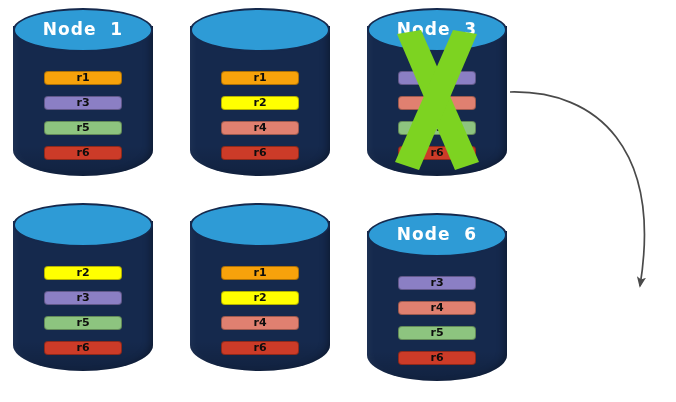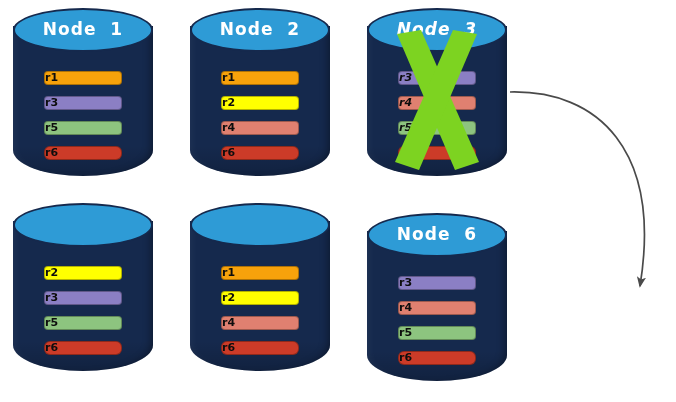--- a/index.html
+++ b/index.html
@@ -76,26 +76,27 @@
     width: 78px;
     z-index: 3;
   }
   .replica {
     position: relative;
     height: 14px;
     margin-bottom: 11px;
     border-radius: 4px;
     border: 1px solid rgba(0,0,0,0.30);
     box-sizing: border-box;
+    text-align: center;
     line-height: 12px;
     font-size: 11px;
     font-weight: bold;
     color: #0d0d0d;
   }
-  .replica:last-child { margin-bottom: 0; border-radius: 6px; }
+  .replica:last-child { margin-bottom: 0; }
 
   
   .fail-x {
     position: absolute;
     left: 8px;
     top: 20px;
     width: 124px;
     height: 150px;
     z-index: 6;
     pointer-events: none;
@@ -129,29 +130,28 @@
           <div class="replica" style="background: rgb(139, 127, 196);">r3</div>
           <div class="replica" style="background: rgb(141, 196, 127);">r5</div>
           <div class="replica" style="background: rgb(204, 59, 40);">r6</div>
         </div>
       </div>
       <div class="node" style="left: 190px; top: 8px;">
         <div class="cyl-body" style="background: rgb(21, 41, 77);">
           <div class="cyl-bottom-shade"></div>
         </div>
         <div class="cyl-top" style="background: rgb(46, 155, 214);"></div>
-        <div class="node-title">Node  2</div>
         <div class="replicas">
           <div class="replica" style="background: rgb(247, 162, 11);">r1</div>
           <div class="replica" style="background: rgb(255, 255, 0);">r2</div>
           <div class="replica" style="background: rgb(224, 128, 112);">r4</div>
           <div class="replica" style="background: rgb(204, 59, 40);">r6</div>
         </div>
       </div>
-      <div class="node" style="left: 367px; top: 8px; font-style: italic;">
+      <div class="node" style="left: 367px; top: 8px;">
         <div class="cyl-body" style="background: rgb(21, 41, 77);">
           <div class="cyl-bottom-shade"></div>
         </div>
         <div class="cyl-top" style="background: rgb(46, 155, 214);"></div>
         <div class="node-title">Node  3</div>
         <div class="replicas">
           <div class="replica" style="background: rgb(139, 127, 196);">r3</div>
           <div class="replica" style="background: rgb(224, 128, 112);">r4</div>
           <div class="replica" style="background: rgb(141, 196, 127);">r5</div>
           <div class="replica" style="background: rgb(204, 59, 40);">r6</div>

